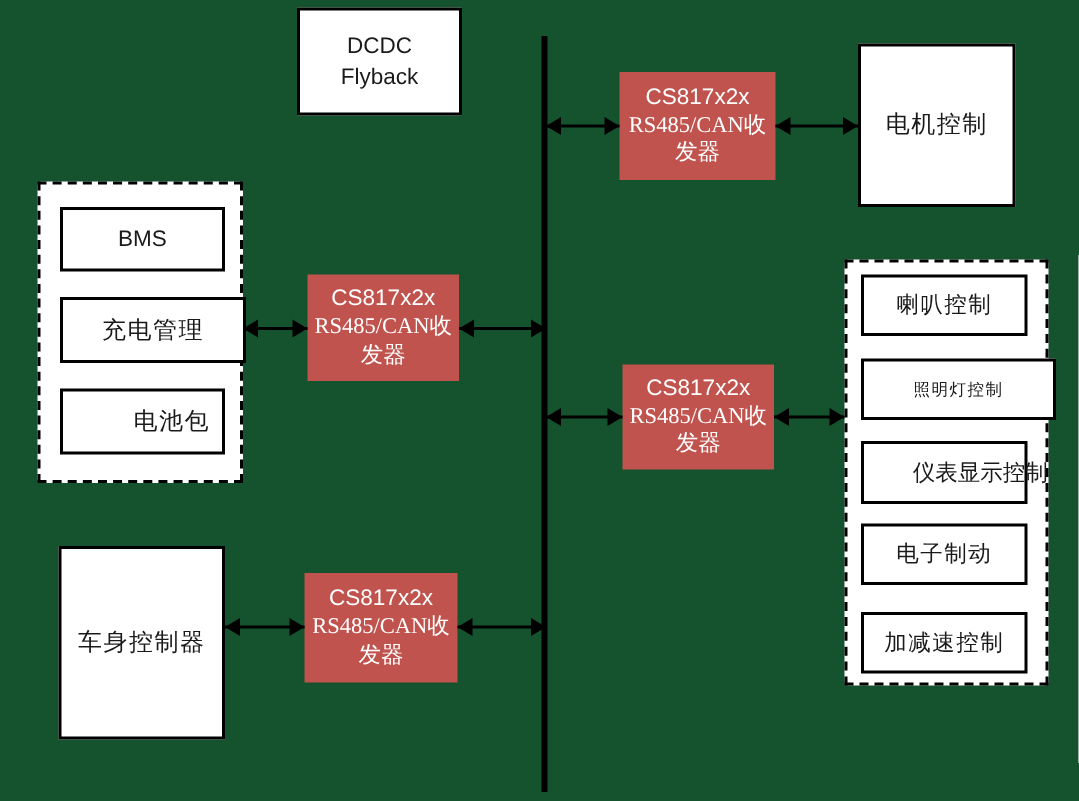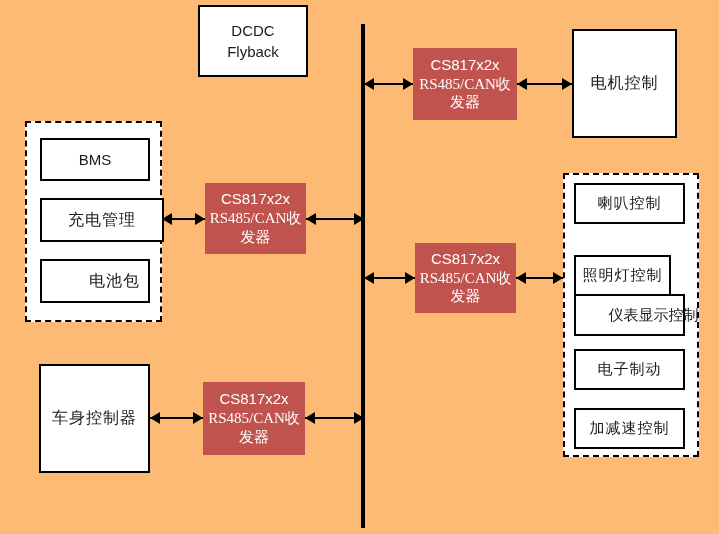--- a/index.html
+++ b/index.html
@@ -1,21 +1,21 @@
 <!DOCTYPE html>
 <html><head>
 <meta charset="utf-8">
 <style>
   * { box-sizing: border-box; margin: 0; padding: 0; }
   html, body { background: #ffffff; }
   .canvas {
     position: relative;
     width: 719px;
     height: 534px;
-    background: #fdba74;
+    background: #14532d;
     font-family: "Liberation Sans", sans-serif;
     overflow: hidden;
   }
   .box {
     position: absolute;
     border: 2px solid #000000;
     background: #ffffff;
     display: flex;
     align-items: center;
     justify-content: center;
@@ -108,33 +108,33 @@
   <div class="box latin" style="left:40px; top:138px; width:110px; height:43px;">
     <span>BMS</span>
   </div>
   <div class="box cjk" style="left:40px; top:198px; width:124px; height:44px;">
     <span>充电管理</span>
   </div>
   <div class="box cjk" style="left:40px; top:259px; width:110px; height:44px;padding-left:39px;">
     <span>电池包</span>
   </div>
 
-  <div class="box cjk" style="left:39px; top:364px; width:111px; height:109px;">
+  <div class="box cjk" style="left:39px; top:364px; width:111px; height:129px;">
     <span>车身控制器</span>
   </div>
 
   <div class="box cjk" style="left:572px; top:29px; width:105px; height:109px;">
     <span>电机控制</span>
   </div>
 
   <div class="dashed-frame" style="left:563px; top:173px; width:136px; height:284px;"></div>
   <div class="box cjk" style="left:574px; top:183px; width:111px; height:41px; font-size:15px;">
     <span>喇叭控制</span>
   </div>
-  <div class="box cjk" style="left:574px; top:255px; width:97px; height:41px; font-size:15px;">
+  <div class="box cjk" style="left:574px; top:239px; width:130px; height:41px; font-size:11px;">
     <span>照明灯控制</span>
   </div>
   <div class="box cjk" style="left:574px; top:294px; width:111px; height:42px; font-size:15px; letter-spacing:0;padding-left:48px;">
     <span>仪表显示控制</span>
   </div>
   <div class="box cjk" style="left:574px; top:349px; width:111px; height:41px; font-size:15px;text-align:right;">
     <span>电子制动</span>
   </div>
   <div class="box cjk" style="left:574px; top:408px; width:111px; height:41px; font-size:15px;">
     <span>加减速控制</span>

